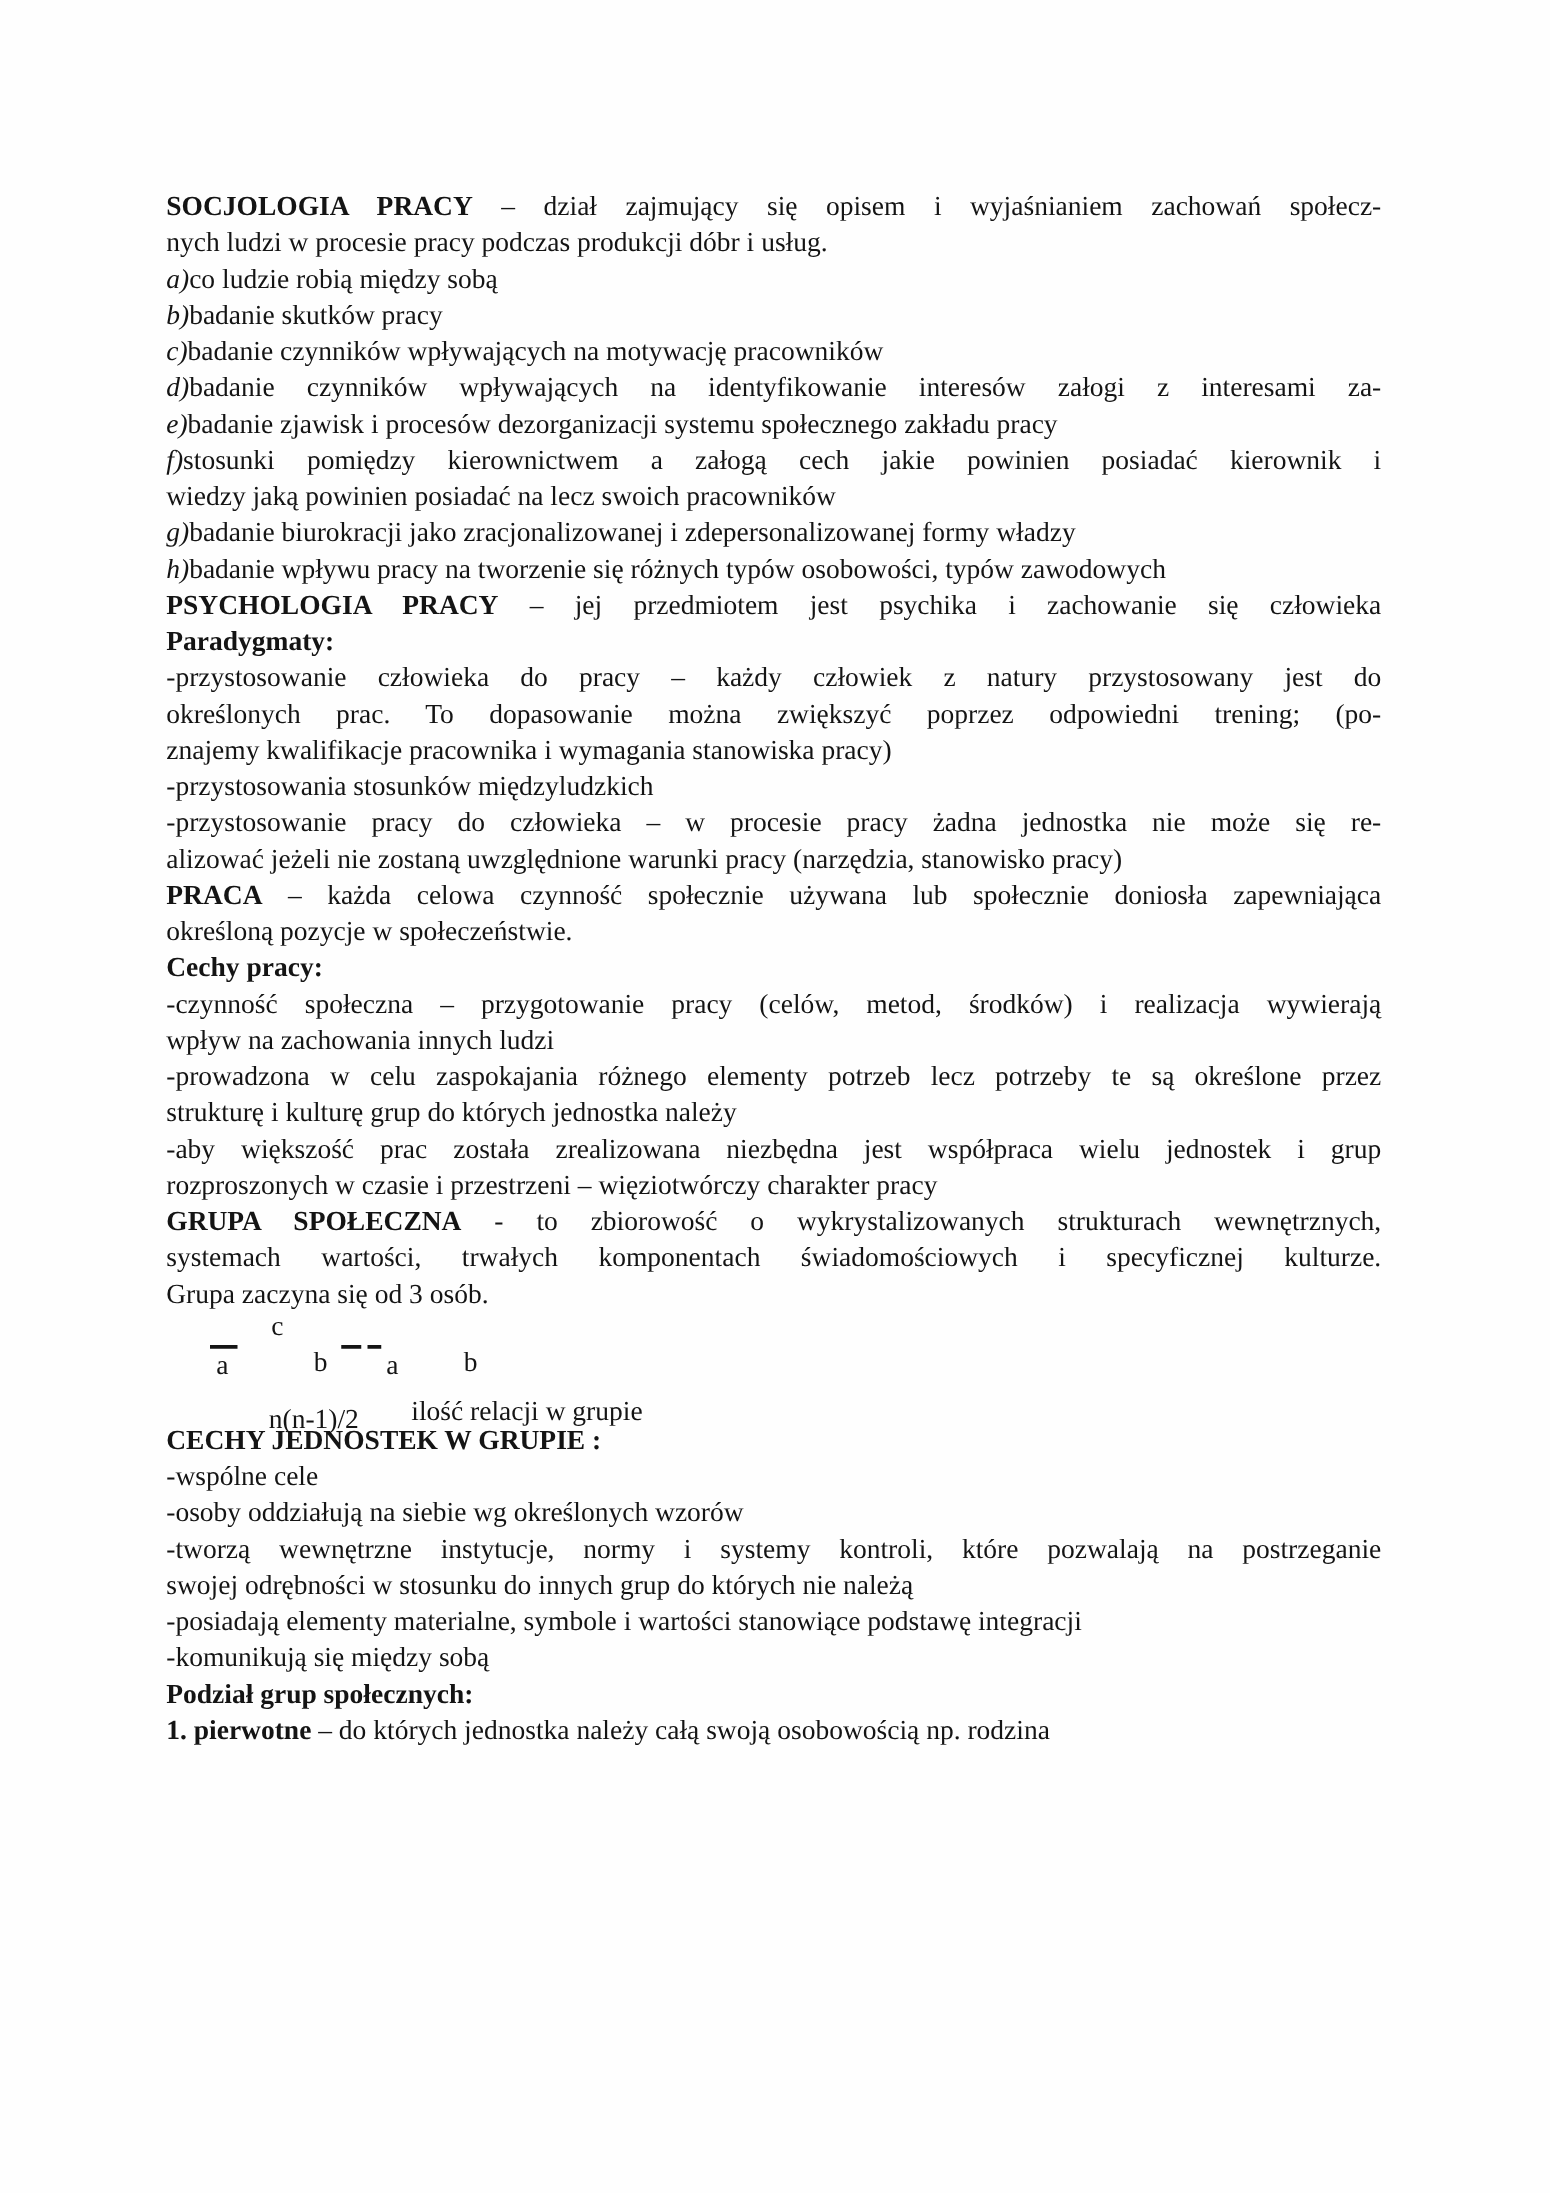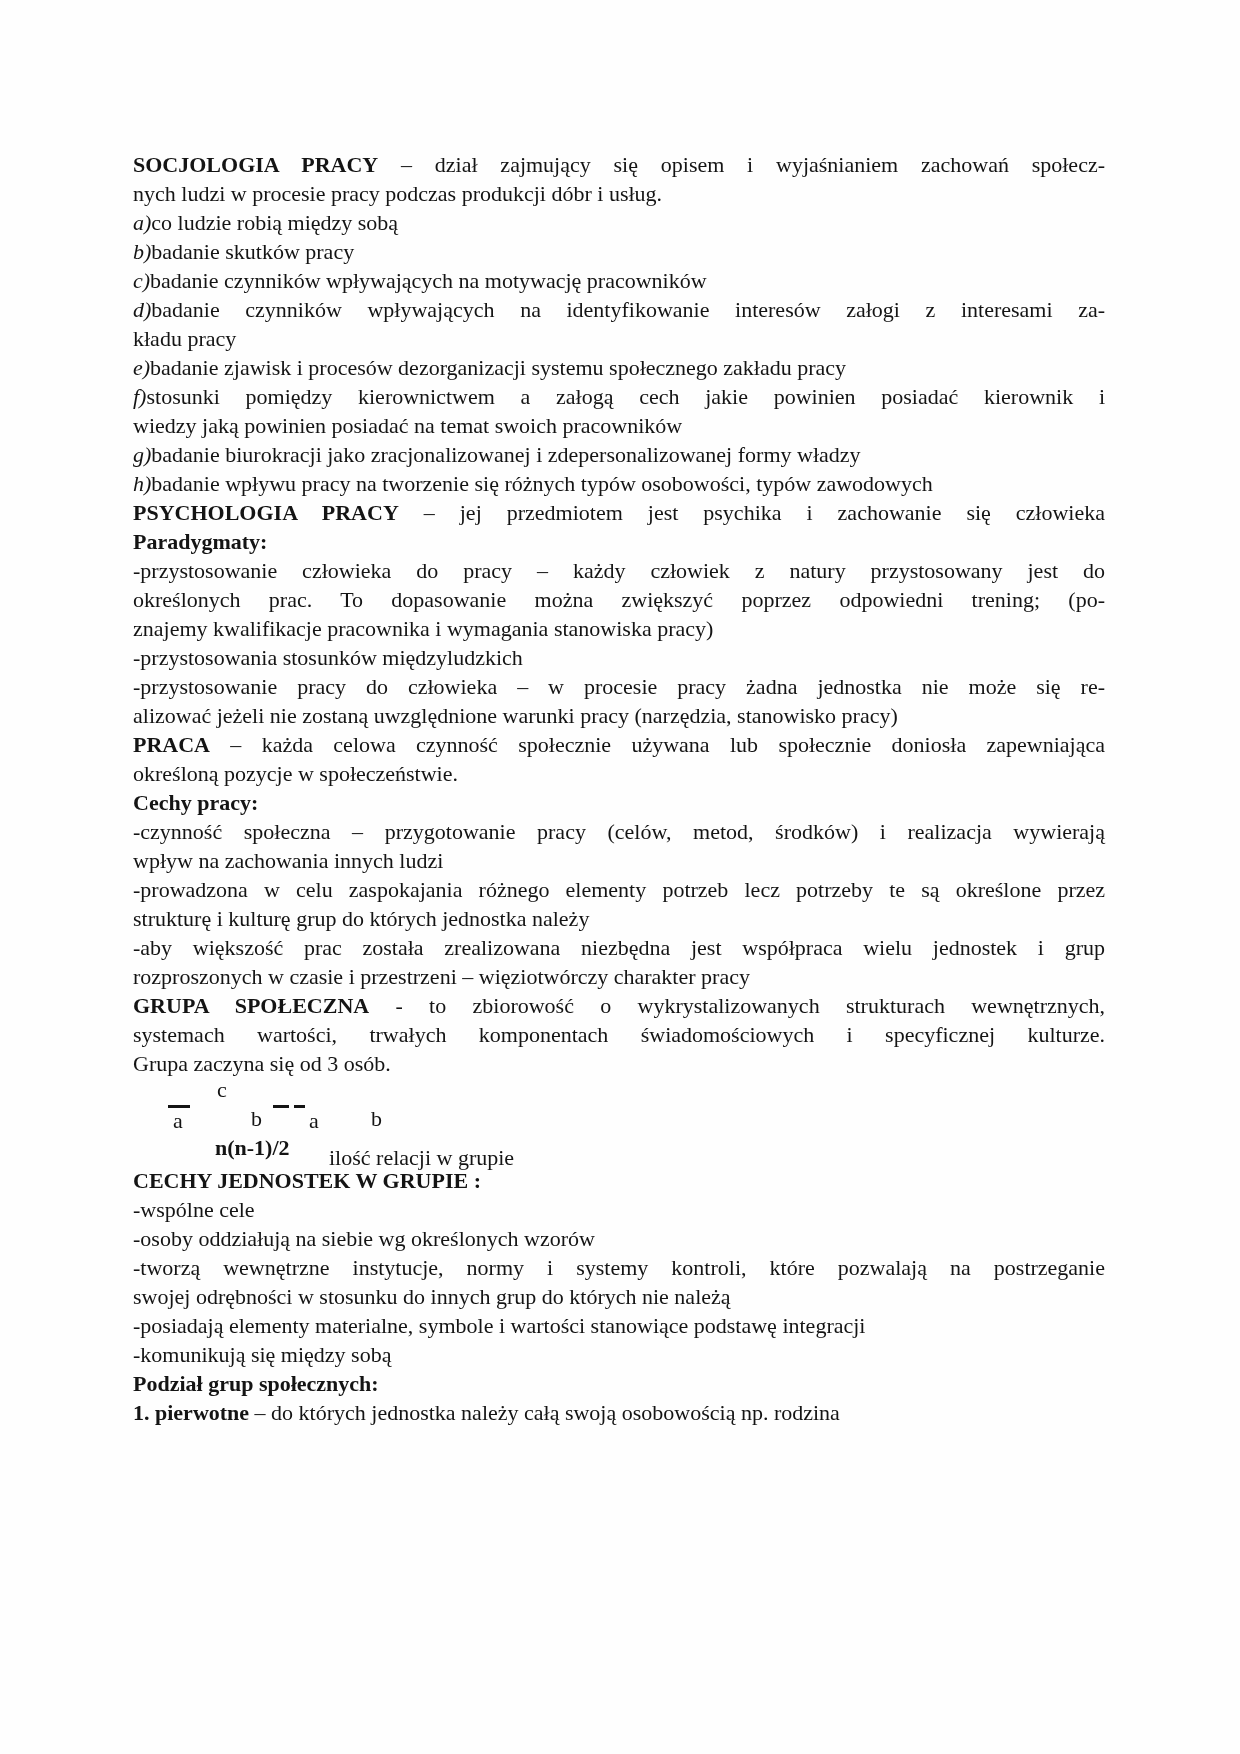--- a/index.html
+++ b/index.html
@@ -48,24 +48,23 @@
 
 <div class="page">
   <div>
       <div class="section">
         <div class="line just"><span class="b">SOCJOLOGIA PRACY</span><span> – dział zajmujący się opisem i wyjaśnianiem zachowań społecz-</span></div>
         <div class="line"><span>nych ludzi w procesie pracy podczas produkcji dóbr i usług.</span></div>
         <div class="line"><span class="i">a)</span><span>co ludzie robią między sobą</span></div>
         <div class="line"><span class="i">b)</span><span>badanie skutków pracy</span></div>
         <div class="line"><span class="i">c)</span><span>badanie czynników wpływających na motywację pracowników</span></div>
         <div class="line just"><span class="i">d)</span><span>badanie czynników wpływających na identyfikowanie interesów załogi z interesami za-</span></div>
-        <div class="line"><span>kładu pracy</span></div>
         <div class="line"><span class="i">e)</span><span>badanie zjawisk i procesów dezorganizacji systemu społecznego zakładu pracy</span></div>
         <div class="line just"><span class="i">f)</span><span>stosunki pomiędzy kierownictwem a załogą cech jakie powinien posiadać kierownik i</span></div>
-        <div class="line"><span>wiedzy jaką powinien posiadać na temat swoich pracowników</span></div>
+        <div class="line"><span>wiedzy jaką powinien posiadać na lecz swoich pracowników</span></div>
         <div class="line"><span class="i">g)</span><span>badanie biurokracji jako zracjonalizowanej i zdepersonalizowanej formy władzy</span></div>
         <div class="line"><span class="i">h)</span><span>badanie wpływu pracy na tworzenie się różnych typów osobowości, typów zawodowych</span></div>
       </div>
       <div class="section">
         <div class="line just"><span class="b">PSYCHOLOGIA PRACY</span><span> – jej przedmiotem jest psychika i zachowanie się człowieka</span></div>
         <div class="line"><span class="b">Paradygmaty:</span></div>
         <div class="line just"><span>-przystosowanie człowieka do pracy – każdy człowiek z natury przystosowany jest do</span></div>
         <div class="line just"><span>określonych prac. To dopasowanie można zwiększyć poprzez odpowiedni trening; (po-</span></div>
         <div class="line"><span>znajemy kwalifikacje pracownika i wymagania stanowiska pracy)</span></div>
         <div class="line"><span>-przystosowania stosunków międzyludzkich</span></div>
@@ -90,21 +89,21 @@
       </div>
       <div class="section diagram" style="height: 88px;">
         <span class="dnode" style="left: 84px; top: 0px;">c</span>
         <span class="bar" style="left: 35px; top: 27px; width: 22px;"></span>
         <span class="dnode" style="left: 40px; top: 31px;">a</span>
         <span class="dnode" style="left: 118px; top: 29px;">b</span>
         <span class="bar" style="left: 140px; top: 27px; width: 16px;"></span>
         <span class="bar" style="left: 161px; top: 27px; width: 11px;"></span>
         <span class="dnode" style="left: 176px; top: 31px;">a</span>
         <span class="dnode" style="left: 238px; top: 29px;">b</span>
-        <span class="dnode" style="left: 82px; top: 58px; font-weight: bold;">n(n-1)/2</span>
+        <span class="dnode" style="left: 82px; top: 74px;">n(n-1)/2</span>
         <span class="dnode" style="left: 196px; top: 68px;">ilość relacji w grupie</span>
       </div>
       <div class="section">
         <div class="line"><span class="b">CECHY JEDNOSTEK W GRUPIE :</span></div>
         <div class="line"><span>-wspólne cele</span></div>
         <div class="line"><span>-osoby oddziałują na siebie wg określonych wzorów</span></div>
         <div class="line just"><span>-tworzą wewnętrzne instytucje, normy i systemy kontroli, które pozwalają na postrzeganie</span></div>
         <div class="line"><span>swojej odrębności w stosunku do innych grup do których nie należą</span></div>
         <div class="line"><span>-posiadają elementy materialne, symbole i wartości stanowiące podstawę integracji</span></div>
         <div class="line"><span>-komunikują się między sobą</span></div>

